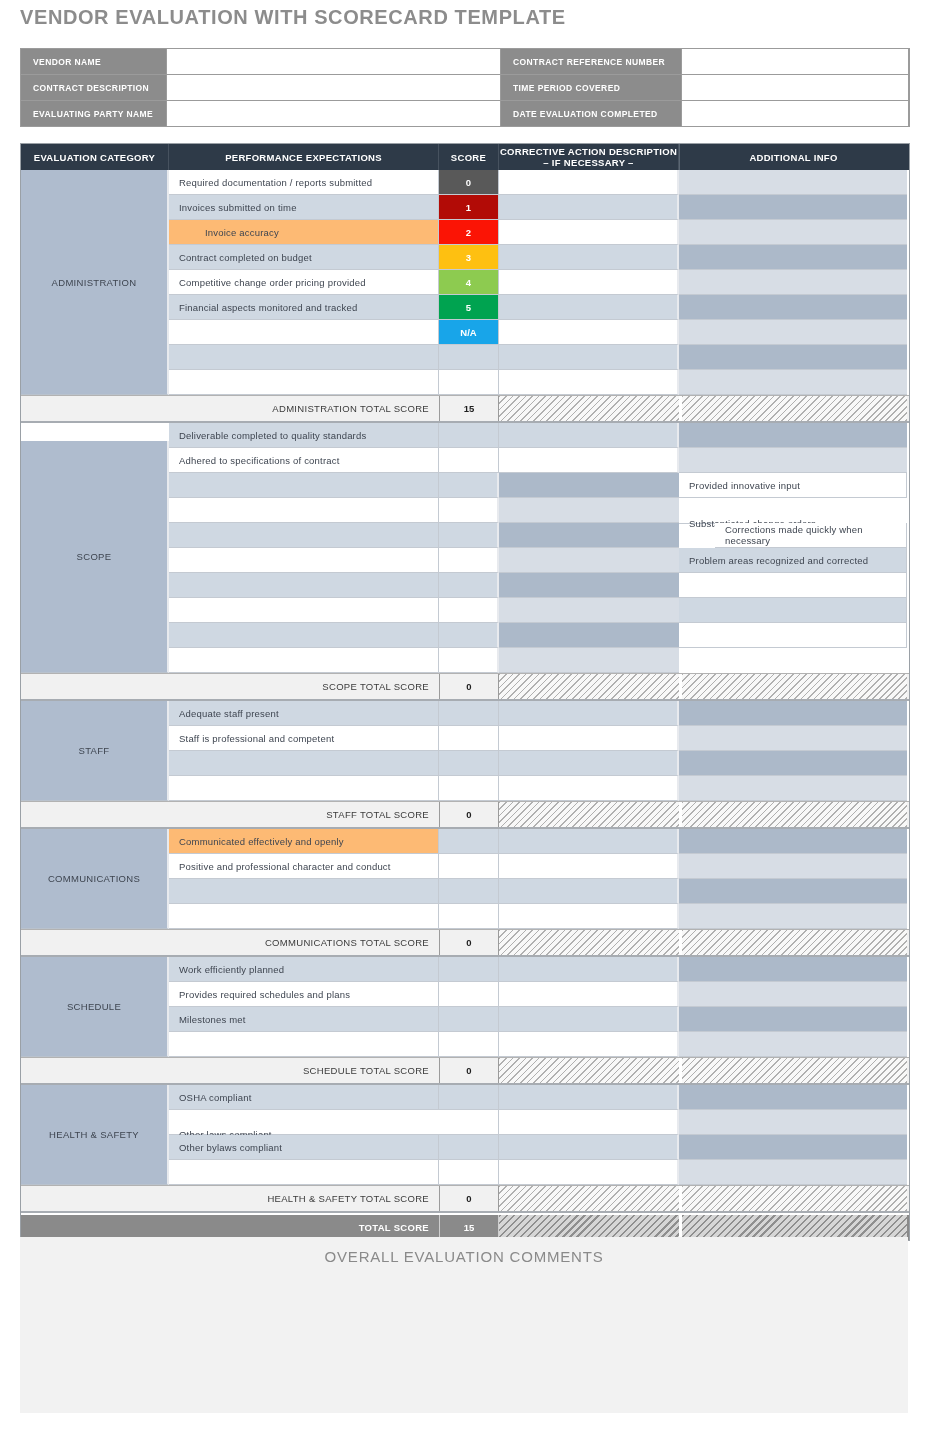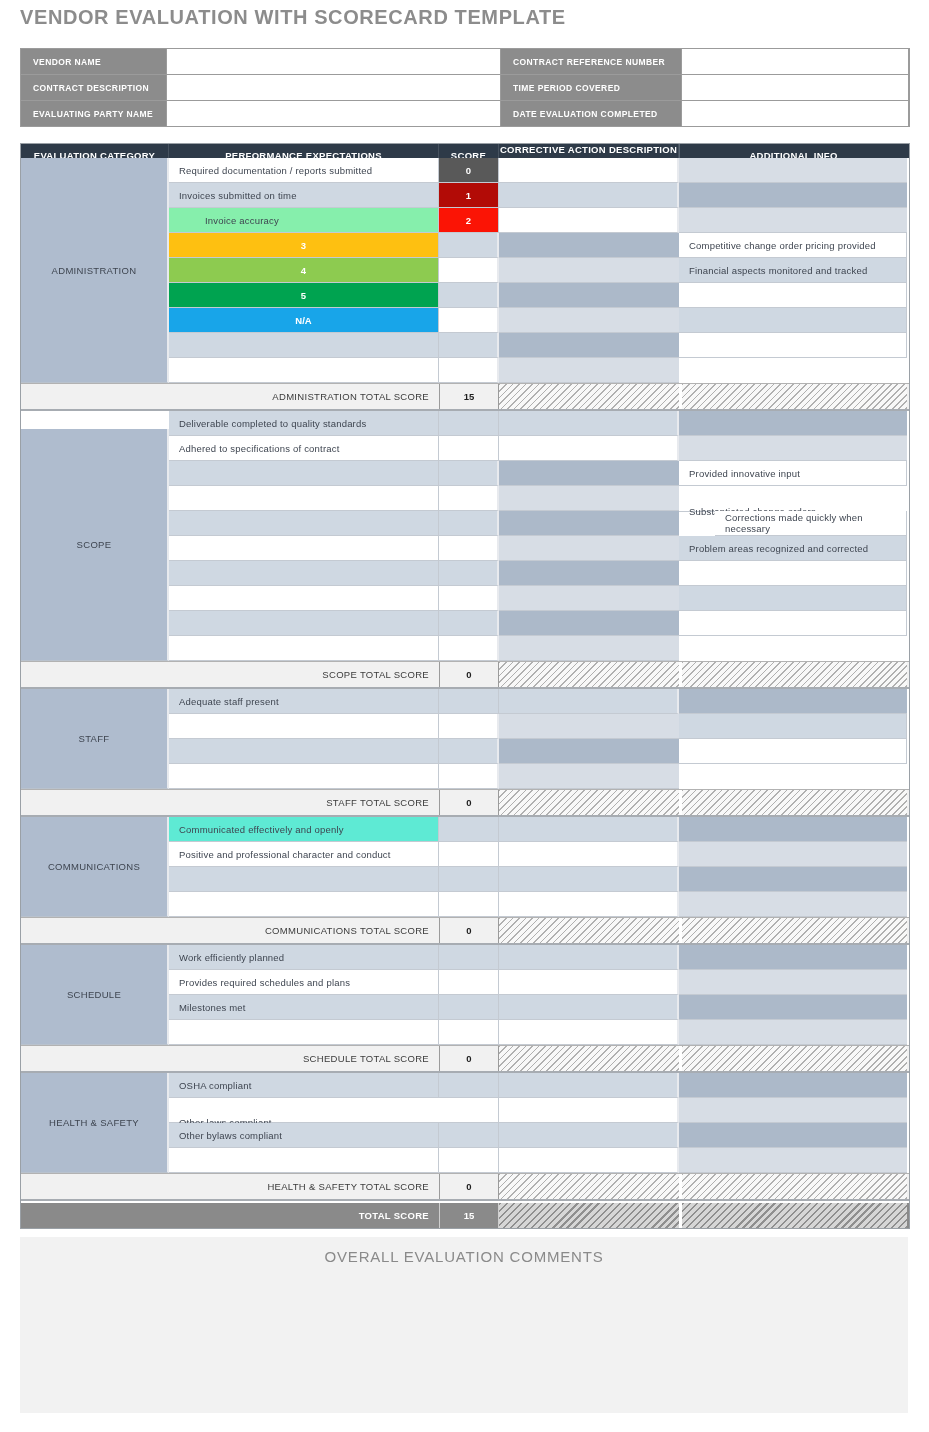--- a/index.html
+++ b/index.html
@@ -19,21 +19,21 @@
   }
   .form-label {
     background:var(--label-bg); color:#fff; font-size:8.5px; font-weight:700;
     letter-spacing:0.4px; display:flex; align-items:center; padding-left:12px;
   }
   .form-input { background:#fff; font-size:9.5px; color:#3e4550; display:flex; align-items:center; padding-left:8px; }
 
   
   .scorecard { position:absolute; left:20px; top:143px; width:888px; border:1px solid #9aa0a6; background:#fff; }
   .thead {
-    display:grid; grid-template-columns:148px 270px 60px 180px 228px; height:14px;
+    display:grid; grid-template-columns:148px 270px 60px 180px 228px; height:26px;
     background:var(--header-bg); color:#fff;
   }
   .hcell {
     display:flex; flex-direction:column; align-items:center; justify-content:center;
     font-size:9.5px; font-weight:700; letter-spacing:0.3px; text-align:center;
     border-right:1px solid #47525f; line-height:11px;
   }
   .hcell:last-child { border-right:none; }
   .hcell.addl-h { border-left:1px solid #5a6673; }
 
@@ -127,24 +127,25 @@
       <div class="section">
         <div class="cat-cell" style="grid-row: 1 / span 9;">ADMINISTRATION</div>
         <div class="cell perf" style="background: rgb(255, 255, 255);">Required documentation / reports submitted</div>
         <div class="cell score-cell" style="background: rgb(89, 89, 89);">0</div>
         <div class="cell corr" style="background: rgb(255, 255, 255);"></div>
         <div class="cell" style="background: rgb(215, 221, 229);"></div>
         <div class="cell perf" style="background: rgb(207, 216, 226);">Invoices submitted on time</div>
         <div class="cell score-cell" style="background: rgb(178, 11, 6);">1</div>
         <div class="cell corr" style="background: rgb(207, 216, 226);"></div>
         <div class="cell" style="background: rgb(172, 185, 201);"></div>
-        <div class="cell perf" style="background: #86efac; padding-left: 36px;">Invoice accuracy</div>
+        <div class="cell perf" style="background: #fdba74; padding-left: 36px;">Invoice accuracy</div>
         <div class="cell score-cell" style="background: rgb(251, 20, 5);">2</div>
         <div class="cell corr" style="background: rgb(255, 255, 255);"></div>
         <div class="cell" style="background: rgb(215, 221, 229);"></div>
+        <div class="cell perf" style="background: rgb(207, 216, 226);">Contract completed on budget</div>
         <div class="cell score-cell" style="background: rgb(254, 192, 17);">3</div>
         <div class="cell corr" style="background: rgb(207, 216, 226);"></div>
         <div class="cell" style="background: rgb(172, 185, 201);"></div>
         <div class="cell perf" style="background: rgb(255, 255, 255);">Competitive change order pricing provided</div>
         <div class="cell score-cell" style="background: rgb(141, 203, 80);">4</div>
         <div class="cell corr" style="background: rgb(255, 255, 255);"></div>
         <div class="cell" style="background: rgb(215, 221, 229);"></div>
         <div class="cell perf" style="background: rgb(207, 216, 226);">Financial aspects monitored and tracked</div>
         <div class="cell score-cell" style="background: rgb(0, 163, 80);">5</div>
         <div class="cell corr" style="background: rgb(207, 216, 226);"></div>
@@ -215,41 +216,42 @@
         <div class="t-score">0</div>
         <div class="hatch"></div>
         <div class="hatch hatch-last"></div>
       </div>
       <div class="section">
         <div class="cat-cell" style="grid-row: 1 / span 4; text-align: center;">STAFF</div>
         <div class="cell perf" style="background: rgb(207, 216, 226);">Adequate staff present</div>
         <div class="cell score-cell empty" style="background: rgb(207, 216, 226);"></div>
         <div class="cell corr" style="background: rgb(207, 216, 226);"></div>
         <div class="cell" style="background: rgb(172, 185, 201);"></div>
+        <div class="cell perf" style="background: rgb(255, 255, 255);">Staff is professional and competent</div>
         <div class="cell score-cell empty" style="background: rgb(255, 255, 255);"></div>
         <div class="cell corr" style="background: rgb(255, 255, 255);"></div>
         <div class="cell" style="background: rgb(215, 221, 229);"></div>
         <div class="cell perf" style="background: rgb(207, 216, 226);"></div>
         <div class="cell score-cell empty" style="background: rgb(207, 216, 226);"></div>
         <div class="cell corr" style="background: rgb(207, 216, 226);"></div>
         <div class="cell" style="background: rgb(172, 185, 201);"></div>
         <div class="cell perf" style="background: rgb(255, 255, 255);"></div>
         <div class="cell score-cell empty" style="background: rgb(255, 255, 255);"></div>
         <div class="cell corr" style="background: rgb(255, 255, 255);"></div>
         <div class="cell" style="background: rgb(215, 221, 229);"></div>
       </div>
       <div class="total-row">
         <div class="t-label">STAFF TOTAL SCORE</div>
         <div class="t-score">0</div>
         <div class="hatch"></div>
         <div class="hatch hatch-last"></div>
       </div>
       <div class="section">
         <div class="cat-cell" style="grid-row: 1 / span 4;">COMMUNICATIONS</div>
-        <div class="cell perf" style="background: #5eead4; text-align: center;">Communicated effectively and openly</div>
+        <div class="cell perf" style="background: #fdba74; text-align: center;">Communicated effectively and openly</div>
         <div class="cell score-cell empty" style="background: rgb(207, 216, 226);"></div>
         <div class="cell corr" style="background: rgb(207, 216, 226);"></div>
         <div class="cell" style="background: rgb(172, 185, 201);"></div>
         <div class="cell perf" style="background: rgb(255, 255, 255);">Positive and professional character and conduct</div>
         <div class="cell score-cell empty" style="background: rgb(255, 255, 255);"></div>
         <div class="cell corr" style="background: rgb(255, 255, 255);"></div>
         <div class="cell" style="background: rgb(215, 221, 229);"></div>
         <div class="cell perf" style="background: rgb(207, 216, 226);"></div>
         <div class="cell score-cell empty" style="background: rgb(207, 216, 226);"></div>
         <div class="cell corr" style="background: rgb(207, 216, 226);"></div>

